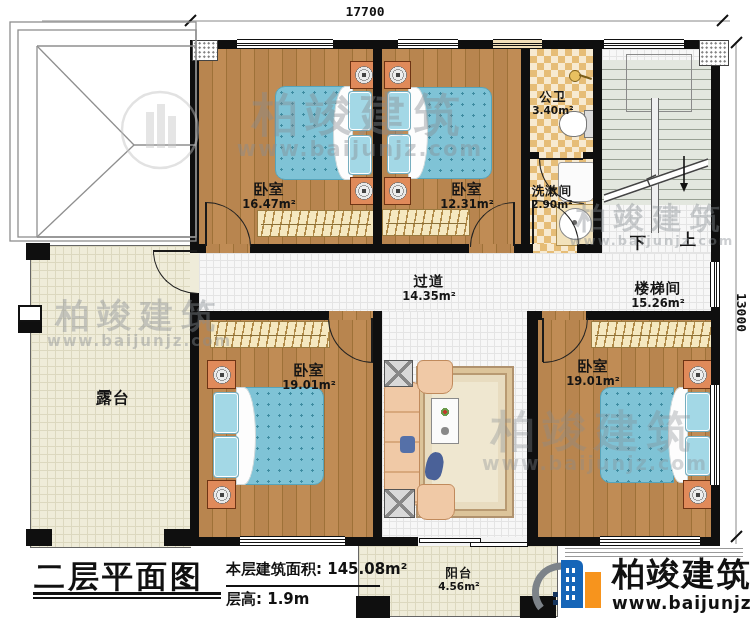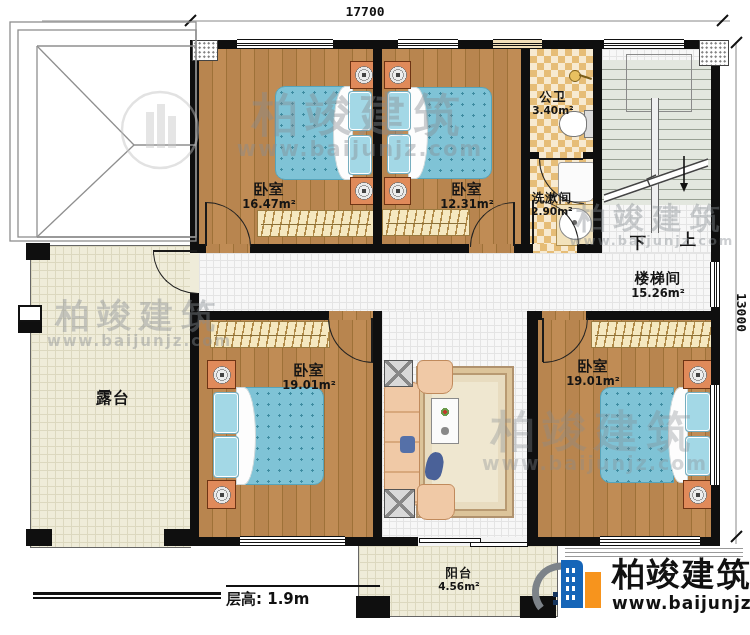--- a/index.html
+++ b/index.html
@@ -293,27 +293,31 @@
     <div class="rarea">16.47m²</div>
   </div>
   <div class="abs rlabel" style="left:436px;top:181px;width:62px;">
     <div class="rname">卧室</div>
     <div class="rarea">12.31m²</div>
   </div>
   <div class="abs rlabel sm" style="left:527px;top:89px;width:52px;">
     <div class="rname">公卫</div>
     <div class="rarea">3.40m²</div>
   </div>
-  <div class="abs rlabel sm" style="left:522px;top:190px;width:60px;">
+  <div class="abs rlabel sm" style="left:522px;top:183px;width:60px;">
     <div class="rname">洗漱间</div>
     <div class="rarea">2.90m²</div>
   </div>
-  <div class="abs rlabel" style="left:618px;top:270px;width:80px;">
+  <div class="abs rlabel" style="left:618px;top:280px;width:80px;">
     <div class="rname">楼梯间</div>
     <div class="rarea">15.26m²</div>
+  </div>
+  <div class="abs rlabel" style="left:398px;top:273px;width:62px;">
+    <div class="rname">过道</div>
+    <div class="rarea">14.35m²</div>
   </div>
   <div class="abs rlabel" style="left:278px;top:362px;width:62px;">
     <div class="rname">卧室</div>
     <div class="rarea">19.01m²</div>
   </div>
   <div class="abs rlabel" style="left:562px;top:358px;width:62px;">
     <div class="rname">卧室</div>
     <div class="rarea">19.01m²</div>
   </div>
   <div class="abs rlabel" style="left:82px;top:388px;width:62px;">
@@ -337,22 +341,27 @@
   </div>
   <div class="abs wm" style="left:552px;top:202px;width:200px;">
     <div class="cn" style="font-size:30px;">柏竣建筑</div>
     <div class="url" style="font-size:13px;">www.baijunjz.com</div>
   </div>
   <div class="abs wm" style="left:430px;top:408px;width:330px;opacity:.35;">
     <div class="cn" style="font-size:44px;">柏竣建筑</div>
     <div class="url" style="font-size:19px;">www.baijunjz.com</div>
   </div>
 
+  <div class="abs tb" style="left:34px;top:556px;font-size:31px;font-weight:800;letter-spacing:3px;">二层平面图</div>
   <div class="abs" style="left:33px;top:592px;width:188px;height:2.5px;background:#111;z-index:30;"></div>
   <div class="abs" style="left:33px;top:597px;width:188px;height:2px;background:#111;z-index:30;"></div>
+  <div class="abs tb" style="left:226px;top:560px;font-size:15px;font-weight:bold;white-space:nowrap;">
+    <span>本层建筑面积:</span>
+    <span>145.08m²</span>
+  </div>
   <div class="abs" style="left:226px;top:585px;width:154px;height:1.6px;background:#111;z-index:30;"></div>
   <div class="abs tb" style="left:226px;top:590px;font-size:15px;font-weight:bold;white-space:nowrap;">
     <span>层高:</span>
     <span>1.9m</span>
   </div>
 
   <svg class="abs" style="left:527px;top:550px;z-index:30;" width="84" height="66" viewBox="0 0 84 66">
     <path d="M14,58 A26,26 0 0 1 36,16" stroke="#7d8389" stroke-width="7" fill="none"></path>
     <path d="M34,10 h16 a6,6 0 0 1 6,6 v42 h-22 z" fill="#1565b8"></path>
     <rect x="58" y="22" width="16" height="36" fill="#f7941d"></rect>

